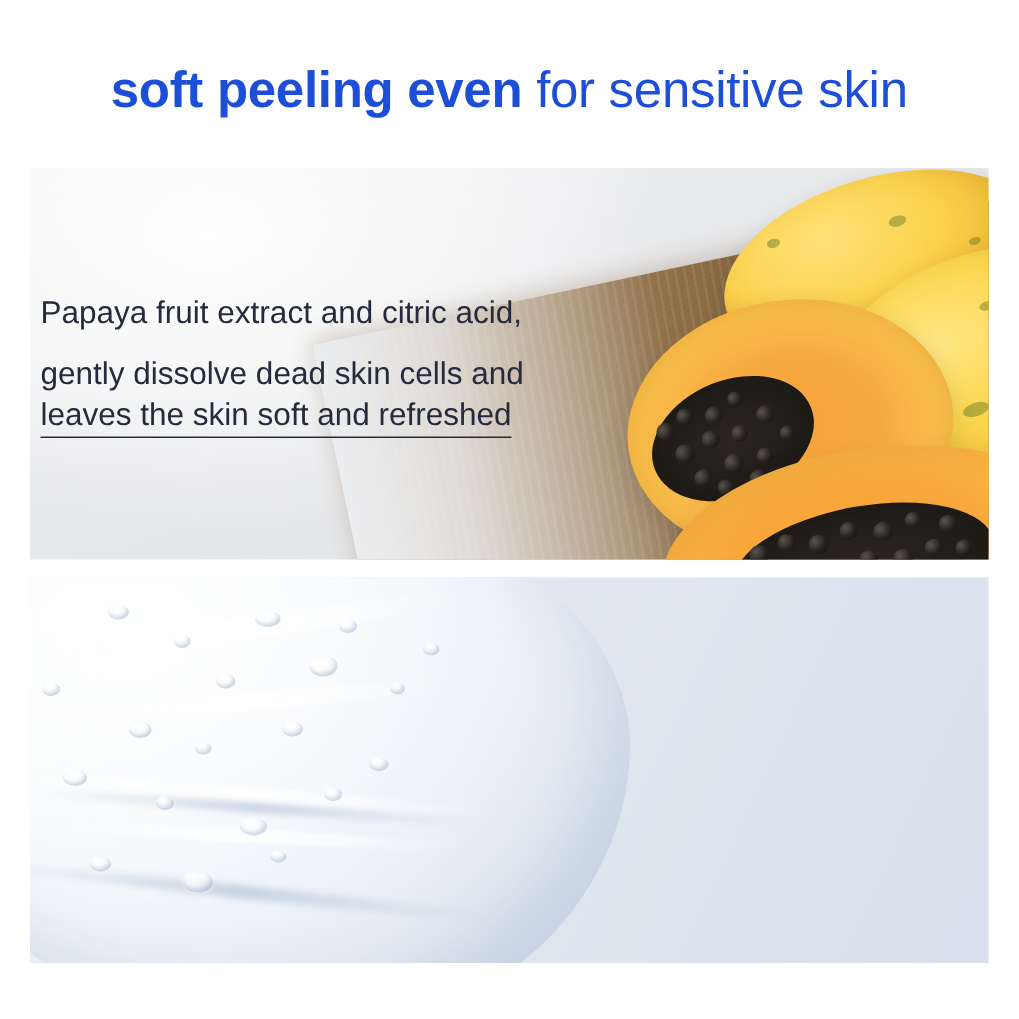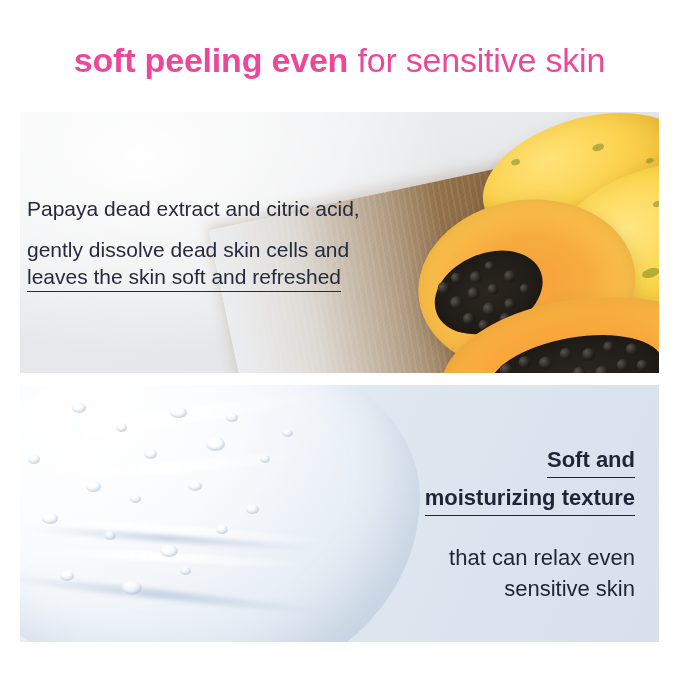--- a/index.html
+++ b/index.html
@@ -23,21 +23,21 @@
   }
 
   
   .headline {
     position: absolute;
     left: 0;
     top: 40px;
     width: 679px;
     text-align: center;
     white-space: nowrap;
-    color: #ec4899;
+    color: #1d4ed8;
     font-size: 34px;
     line-height: 40px;
     letter-spacing: -0.2px;
   }
   .headline .strong {
     font-weight: 700;
   }
   .headline .light {
     font-weight: 400;
   }
@@ -328,21 +328,21 @@
 
         <div class="seed" style="left:86px;top:30px;width:12px;height:12px;"></div>
         <div class="seed" style="left:108px;top:33px;width:13px;height:13px;"></div>
         <div class="seed" style="left:130px;top:30px;width:12px;height:12px;"></div>
         <div class="seed" style="left:150px;top:34px;width:11px;height:11px;"></div>
 
       </div>
     </div>
 
     <div class="papaya-text">
-      <div class="l1">Papaya dead extract and citric acid,</div>
+      <div class="l1">Papaya fruit extract and citric acid,</div>
       <div class="l2">gently dissolve dead skin cells and</div>
       <div class="l3">leaves the skin soft and refreshed</div>
     </div>
   </div>
 
   <div class="panel-gel">
 
     <div class="gel-blob"></div>
 
     <div class="gel-streak" style="left:-10px;top:26px;width:300px;height:16px;transform:rotate(-8deg);"></div>
@@ -366,21 +366,15 @@
     <div class="bubble" style="left:140px;top:160px;width:18px;height:12px;"></div>
     <div class="bubble" style="left:40px;top:186px;width:14px;height:10px;"></div>
     <div class="bubble" style="left:102px;top:196px;width:20px;height:14px;"></div>
     <div class="bubble" style="left:160px;top:182px;width:11px;height:8px;"></div>
     <div class="bubble" style="left:226px;top:120px;width:13px;height:9px;"></div>
     <div class="bubble" style="left:240px;top:70px;width:10px;height:8px;"></div>
     <div class="bubble" style="left:8px;top:70px;width:12px;height:9px;"></div>
     <div class="bubble" style="left:196px;top:140px;width:12px;height:9px;"></div>
     <div class="bubble" style="left:262px;top:44px;width:11px;height:8px;"></div>
 
-    <div class="gel-text">
-      <div class="g1"><span>Soft and</span></div>
-      <div class="g2"><span>moisturizing texture</span></div>
-      <div class="g3">that can relax even</div>
-      <div class="g4">sensitive skin</div>
-    </div>
   </div>
 
 </div>
 
 </body></html>

